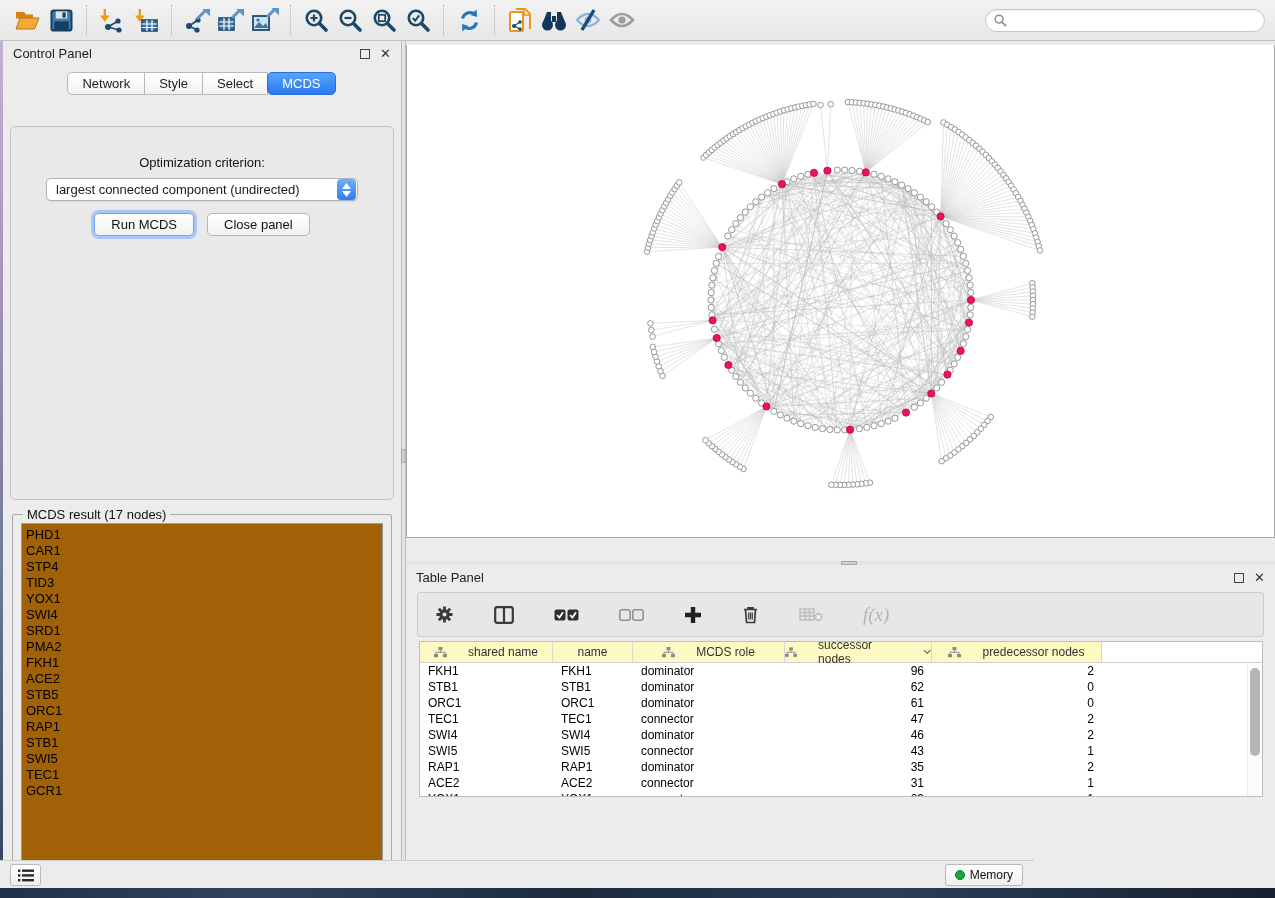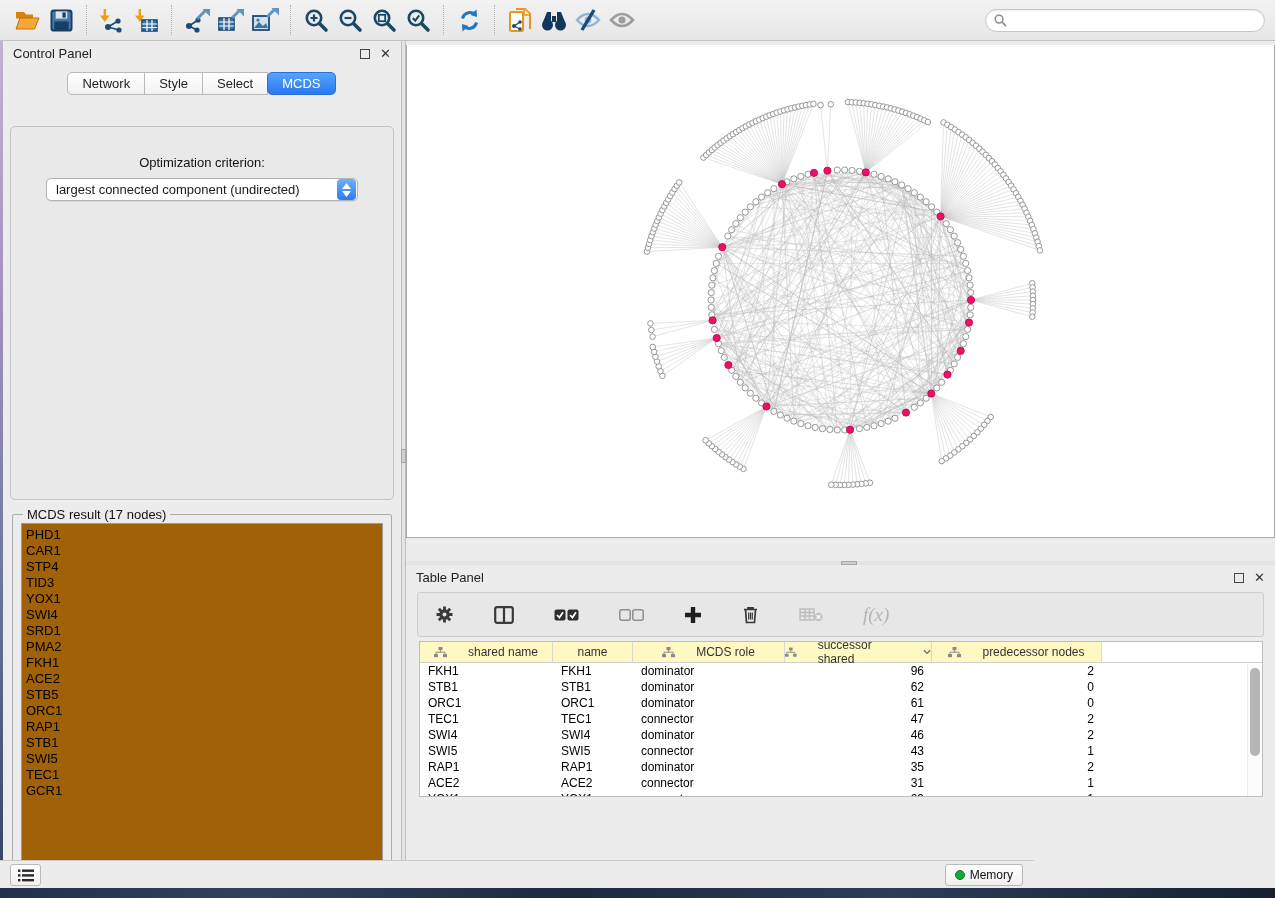--- a/index.html
+++ b/index.html
@@ -263,20 +263,24 @@
     <div class="dropdown">
       <span class="dd-text">largest connected component (undirected)</span>
       <span class="dd-stepper">
         <svg width="9" height="6" viewBox="0 0 9 6">
             <path d="M4.5 0 9 6H0z" fill="#fff"></path>
           </svg>
         <svg width="9" height="6" viewBox="0 0 9 6">
             <path d="M4.5 6 0 0h9z" fill="#fff"></path>
           </svg>
       </span>
+    </div>
+    <div class="btn-row">
+      <button class="mac-btn focus">Run MCDS</button>
+      <button class="mac-btn">Close panel</button>
     </div>
   </div>
   <div class="result-group">
     <div class="result-border"></div>
     <div class="result-title">MCDS result (17 nodes)</div>
     <div class="result-list">
       <div class="result-items" id="result-items">
           <div>PHD1</div>
           <div>CAR1</div>
           <div>STP4</div>
@@ -1220,21 +1224,21 @@
         </div>
         <div class="th" style="width: 147px;">
           <svg width="13" height="11" viewBox="0 0 13 11">
             <g fill="#8a8a8a">
               <rect x="4.5" y="0" width="4" height="3.2"></rect>
               <rect x="0" y="7" width="4" height="3.2"></rect>
               <rect x="9" y="7" width="4" height="3.2"></rect>
             </g>
             <path d="M6.5 3.2v2M2 7V5.2h9V7" stroke="#8a8a8a" fill="none"></path>
           </svg>
-          <span>successor shared</span>
+          <span>successor nodes</span>
           <svg width="9" height="6" viewBox="0 0 9 6">
             <path d="M1 1l3.5 3.5L8 1" stroke="#6b6b6b" stroke-width="1.4" fill="none"></path>
           </svg>
         </div>
         <div class="th" style="width: 170px;">
           <svg width="13" height="11" viewBox="0 0 13 11">
             <g fill="#8a8a8a">
               <rect x="4.5" y="0" width="4" height="3.2"></rect>
               <rect x="0" y="7" width="4" height="3.2"></rect>
               <rect x="9" y="7" width="4" height="3.2"></rect>

